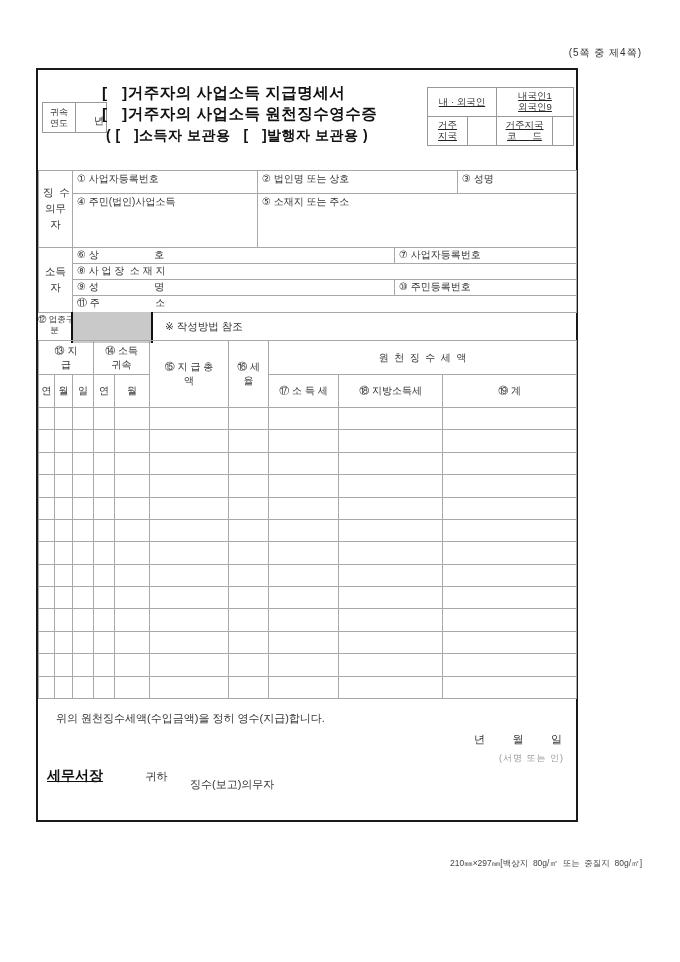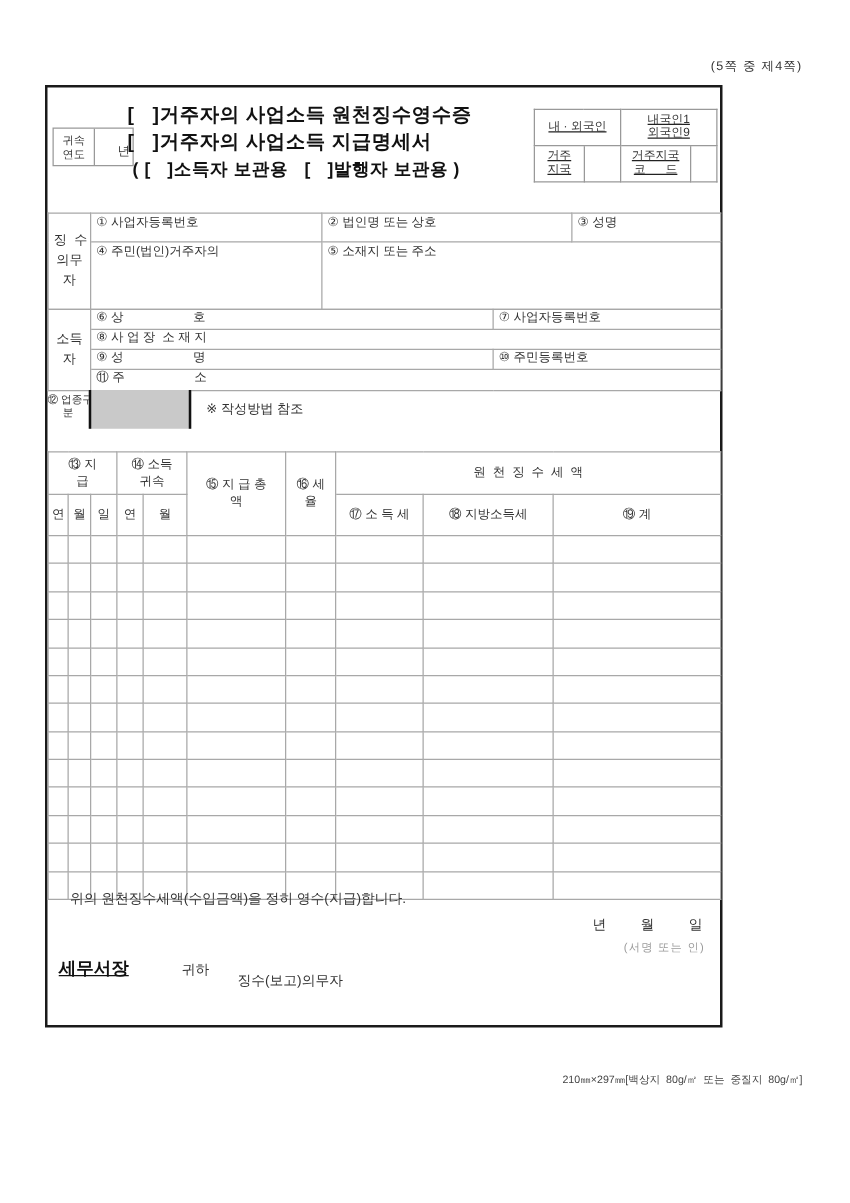--- a/index.html
+++ b/index.html
@@ -44,21 +44,21 @@
 
   
   .sec-ind{top:242px;height:31px;display:flex;box-sizing:border-box;}
   .ind-label{width:33px;font-size:8.5px;text-align:center;line-height:1.3;padding-top:2px;
              white-space:nowrap;color:#333;}
   .ind-gray{width:82px;background:#c9c9c9;border-left:2px solid #111;border-right:2px solid #111;
             box-sizing:border-box;}
   .ind-note{flex:1;font-size:10.5px;padding:8px 0 0 12px;color:#333;}
 
   
-  .sec-pay{top:291px;height:359px;}
+  .sec-pay{top:270px;height:359px;}
   .sec-pay table{height:359px;}
   .sec-pay th{border:1px solid #a8a8a8;font-size:10px;font-weight:400;text-align:center;
               vertical-align:middle;line-height:1.4;padding:0;color:#333;}
   .sec-pay td{padding:0;}
 
   
   .sec-ft{top:632px;height:118px;}
   .ft-statement{position:absolute;left:18px;top:9px;font-size:11px;color:#333;}
   .ft-date{position:absolute;right:14px;top:30px;font-size:11px;color:#333;}
   .ft-signer{position:absolute;left:152px;top:47px;font-size:11px;color:#333;margin-top:28px;}
@@ -81,22 +81,22 @@
         <div class="yb-label">
           <span>귀속</span>
           <span>연도</span>
         </div>
         <div class="yb-value">
           <span>년</span>
         </div>
       </div>
 
       <div class="titles">
+        <div class="t-main pre">[   ]거주자의 사업소득 지급명세서</div>
         <div class="t-main pre">[   ]거주자의 사업소득 원천징수영수증</div>
-        <div class="t-main pre">[   ]거주자의 사업소득 지급명세서</div>
         <div class="t-sub pre">( [   ]소득자 보관용   [   ]발행자 보관용 )</div>
       </div>
 
       <table class="nat-box">
         <colgroup>
             <col style="width:40px">
             <col style="width:29px">
             <col style="width:56px">
             <col style="width:21px">
           </colgroup>
@@ -136,21 +136,21 @@
             <tr style="height:23px">
           <td class="secl" rowspan="2">
             <div class="pre">징  수</div>
             <div>의무자</div>
           </td>
           <td>① 사업자등록번호</td>
           <td>② 법인명 또는 상호</td>
           <td>③ 성명</td>
         </tr>
         <tr style="height:54px">
-          <td>④ 주민(법인)거주자의</td>
+          <td>④ 주민(법인)사업소득</td>
           <td colspan="2">⑤ 소재지 또는 주소</td>
         </tr>
       </tbody>
         </table>
     </div>
 
     <div class="sec sec-er">
       <table>
         <colgroup>
             <col style="width:34px">

